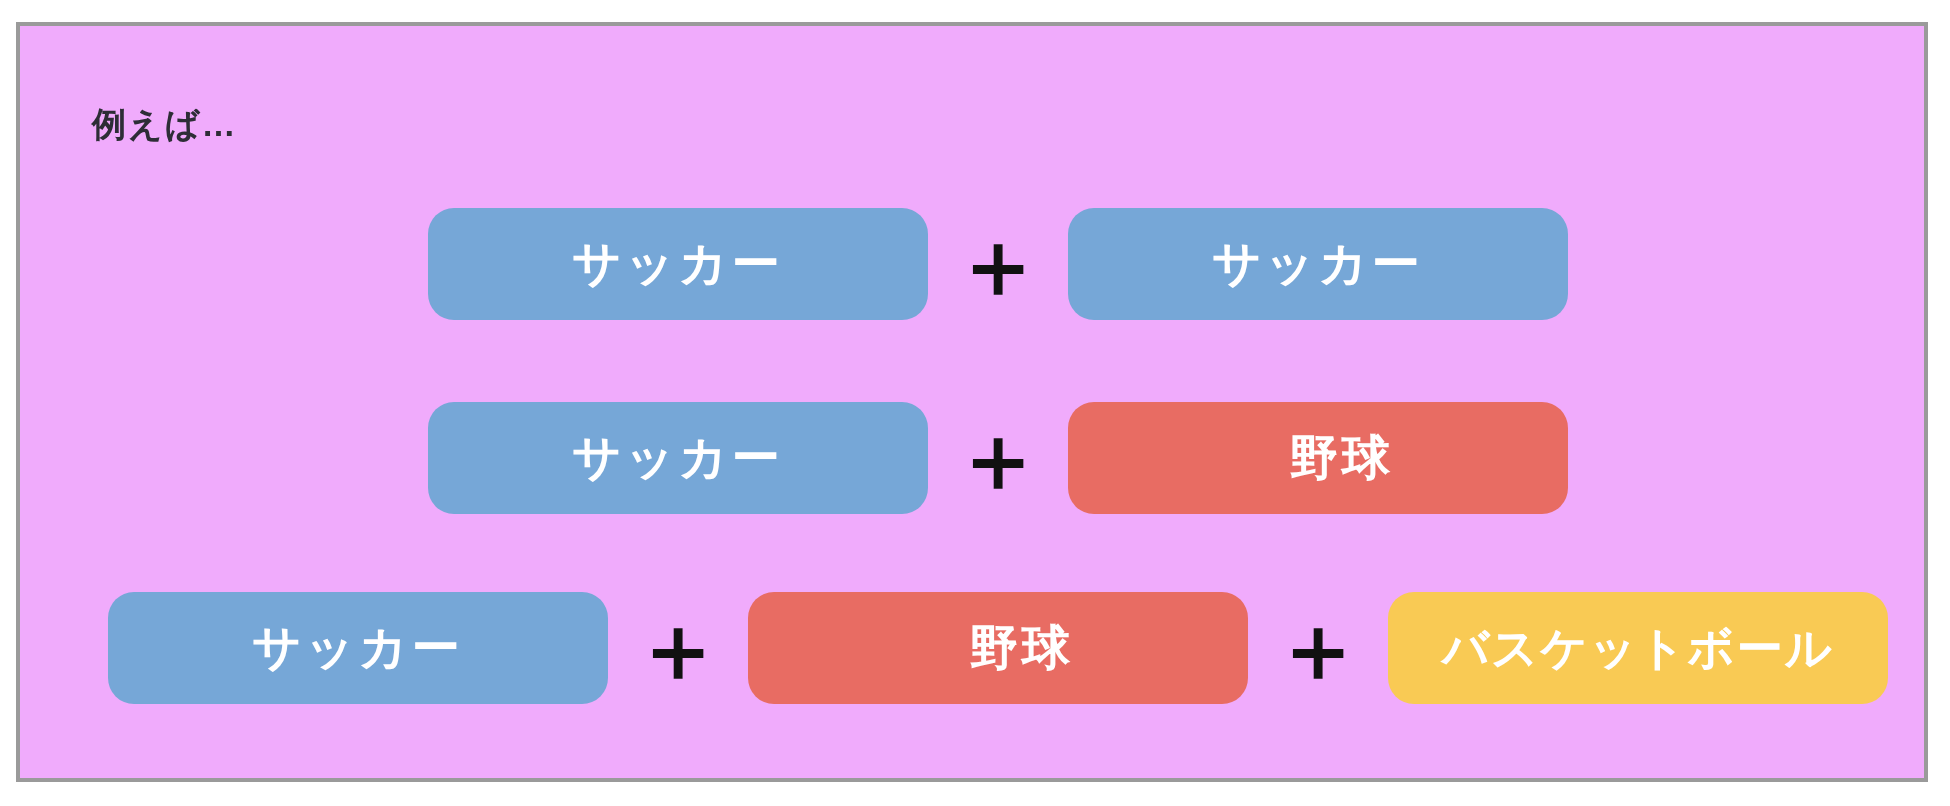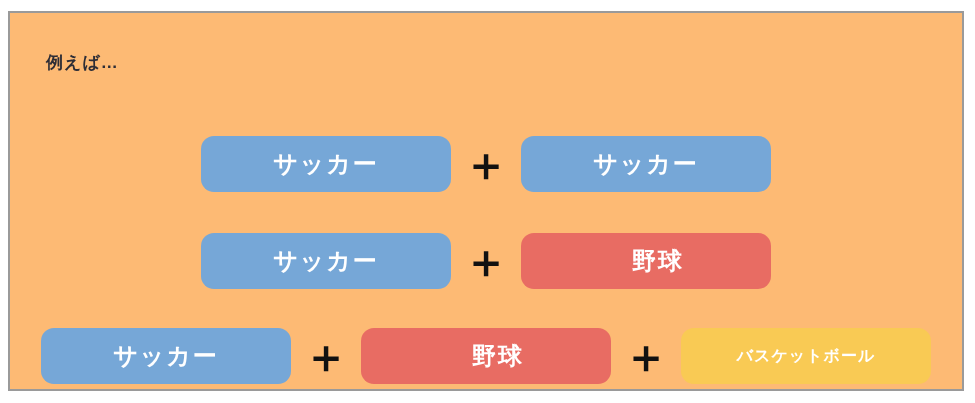--- a/index.html
+++ b/index.html
@@ -15,38 +15,37 @@
     font-family: "Liberation Sans", "DejaVu Sans", sans-serif;
   }
   .frame {
     position: absolute;
     left: 8px;
     top: 11px;
     width: 956px;
     height: 380px;
     box-sizing: border-box;
     border: 2px solid var(--frame_border, #9a9a9a);
-    background: #fdba74;
+    background: #f0abfc;
   }
   .example-label {
     position: absolute;
     left: 36px;
     top: 38px;
     font-size: 17px;
     font-weight: 600;
     color: var(--label_text, #2d2d36);
     letter-spacing: 1px;
   }
   .row {
     position: absolute;
-    left: 0;
+    left: 13px;
     width: 100%;
     display: flex;
     justify-content: center;
-    margin-top: 32px;
   }
   .row-1 { top: 91px; }
   .row-2 { top: 188px; }
   .row-3 { top: 283px; }
   .chip {
     width: 250px;
     height: 56px;
     border-radius: 13px;
     display: flex;
     align-items: center;
@@ -54,21 +53,21 @@
     color: var(--chip_text, #ffffff);
     font-weight: bold;
     font-size: 24px;
     letter-spacing: 2px;
     box-sizing: border-box;
     white-space: nowrap;
   }
   .chip-blue   { background: var(--blue,   #76a7d7); }
   .chip-red    { background: var(--red,    #e86c63); padding-left: 24px; }
   .chip-yellow { background: var(--yellow, #f9ca54); }
-  .chip-yellow { font-size: 16px; letter-spacing: 1px; }
+  .chip-yellow { font-size: 23px; letter-spacing: 1px; }
   .plus {
     width: 70px;
     text-align: center;
     font-size: 46px;
     line-height: 56px;
     font-weight: 900;
     color: var(--plus, #111111);
     font-family: "DejaVu Sans", "Liberation Sans", sans-serif;
     user-select: none;
   }

